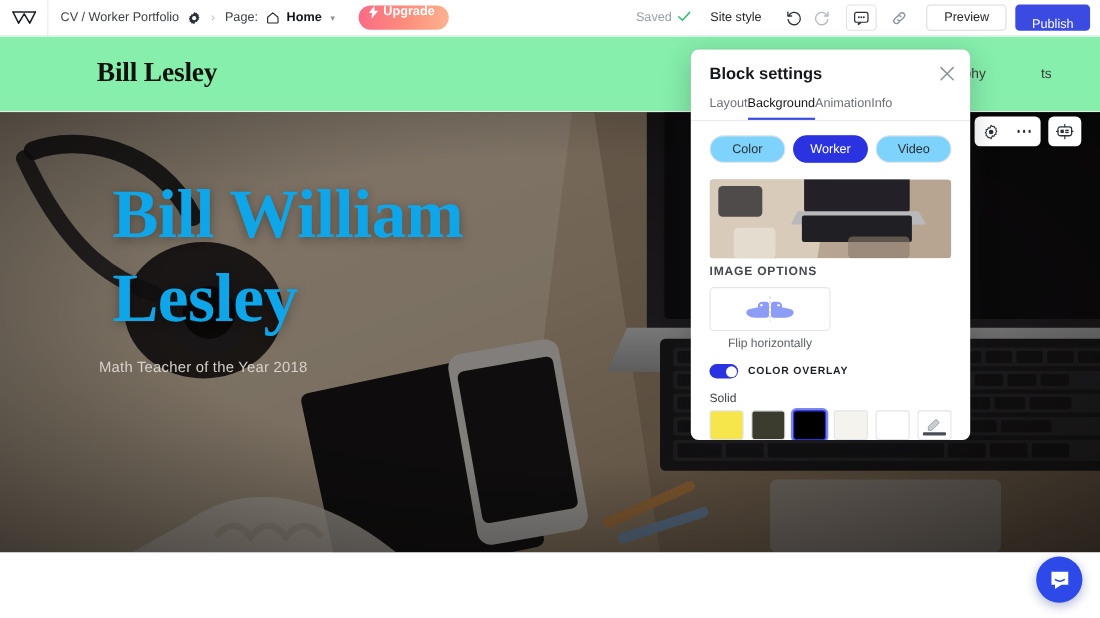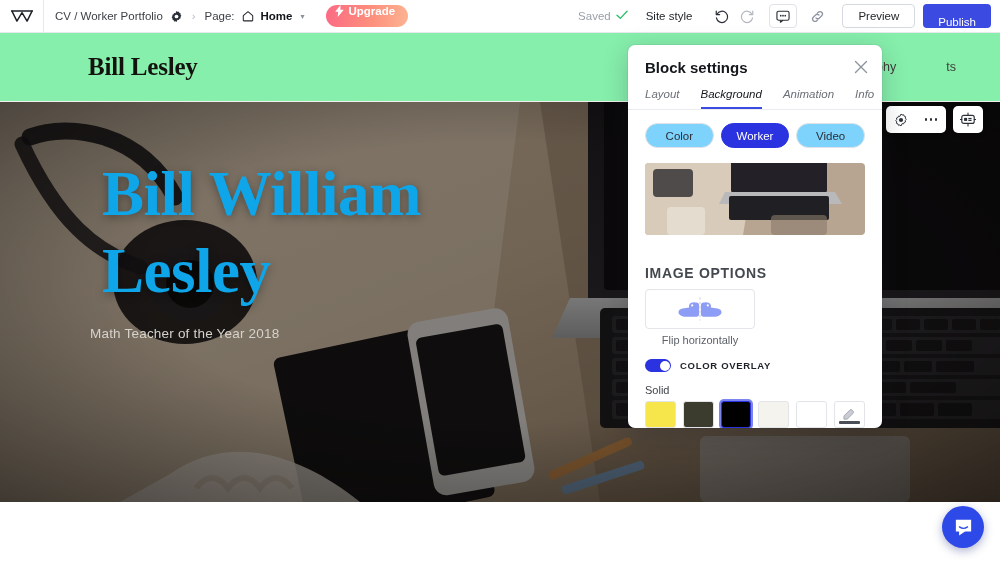--- a/index.html
+++ b/index.html
@@ -90,21 +90,21 @@
   
   .panel {
     position:absolute; left:628px; top:45px; width:254px;
     background:#fff; border-radius:7px;
     box-shadow:0 6px 26px rgba(18,22,30,0.22), 0 0 0 1px rgba(20,24,32,0.05);
     z-index:50; overflow:hidden;
   }
   .panel-head { padding:14px 16px 0 17px; position:relative; }
   .panel-title { font-size:15px; font-weight:bold; color:#14171c; }
   .panel-close { position:absolute; right:12px; top:13px; width:18px; height:18px; cursor:pointer; }
-  .panel-tabs { display:flex; gap:21px; padding:12px 17px 0 17px; border-bottom:1px solid #e9ebef;font-style:italic; }
+  .panel-tabs { display:flex; padding:12px 17px 0 17px; border-bottom:1px solid #e9ebef; }
   .ptab { font-size:11.5px; color:#6b7078; padding-bottom:7px; cursor:pointer; border-bottom:2px solid transparent; }
   .ptab.active { color:#14171c; border-bottom-color:#3b4ae0; }
 
   .panel-body { padding:13px 17px 0 17px; }
   .seg { display:flex; gap:7px; }
   .seg-btn {
     flex:1; height:25px; border-radius:13px; border:1px solid #dfe2e7; background:#7dd3fc;
     font-size:11.5px; color:#2a2e35; cursor:pointer;
     font-family:"Liberation Sans", sans-serif;
   }
@@ -114,21 +114,21 @@
     margin-top:15px; height:72px; border-radius:4px; position:relative; overflow:hidden;
     display:flex; align-items:center; justify-content:center; gap:8px;
   }
   .pill {
     height:25px; padding:0 13px; border-radius:4px; background:#fff; border:1px solid transparent;
     display:flex; align-items:center; gap:6px; font-size:11.5px; color:#23262b; cursor:pointer;
     box-shadow:0 1px 3px rgba(0,0,0,0.18);
   }
   .pill.outlined { border-color:#3b4ae0; box-shadow:0 0 0 1px #3b4ae0, 0 1px 3px rgba(0,0,0,0.18); }
 
-  .sec-label { margin-top:30px; font-size:14px; font-weight:bold; letter-spacing:0.7px; color:#44484f; }
+  .sec-label { margin-top:6px; font-size:11px; font-weight:bold; letter-spacing:0.7px; color:#44484f; }
 
   .flip-box {
     margin-top:8px; width:110px; height:40px; border:1px solid #e3e5e9; border-radius:4px;
     display:flex; align-items:center; justify-content:center; gap:0; cursor:pointer; background:#fff;
   }
   .flip-cap { width:110px; text-align:center; margin-top:5px; font-size:11px; color:#5c6169; }
 
   .overlay-row { margin-top:13px; display:flex; align-items:center; gap:9px; }
   .toggle { width:26px; height:13px; border-radius:7px; background:#2b33e0; position:relative; cursor:pointer; }
   .toggle i { position:absolute; right:1.5px; top:1.5px; width:10px; height:10px; border-radius:50%; background:#fff; display:block; }

